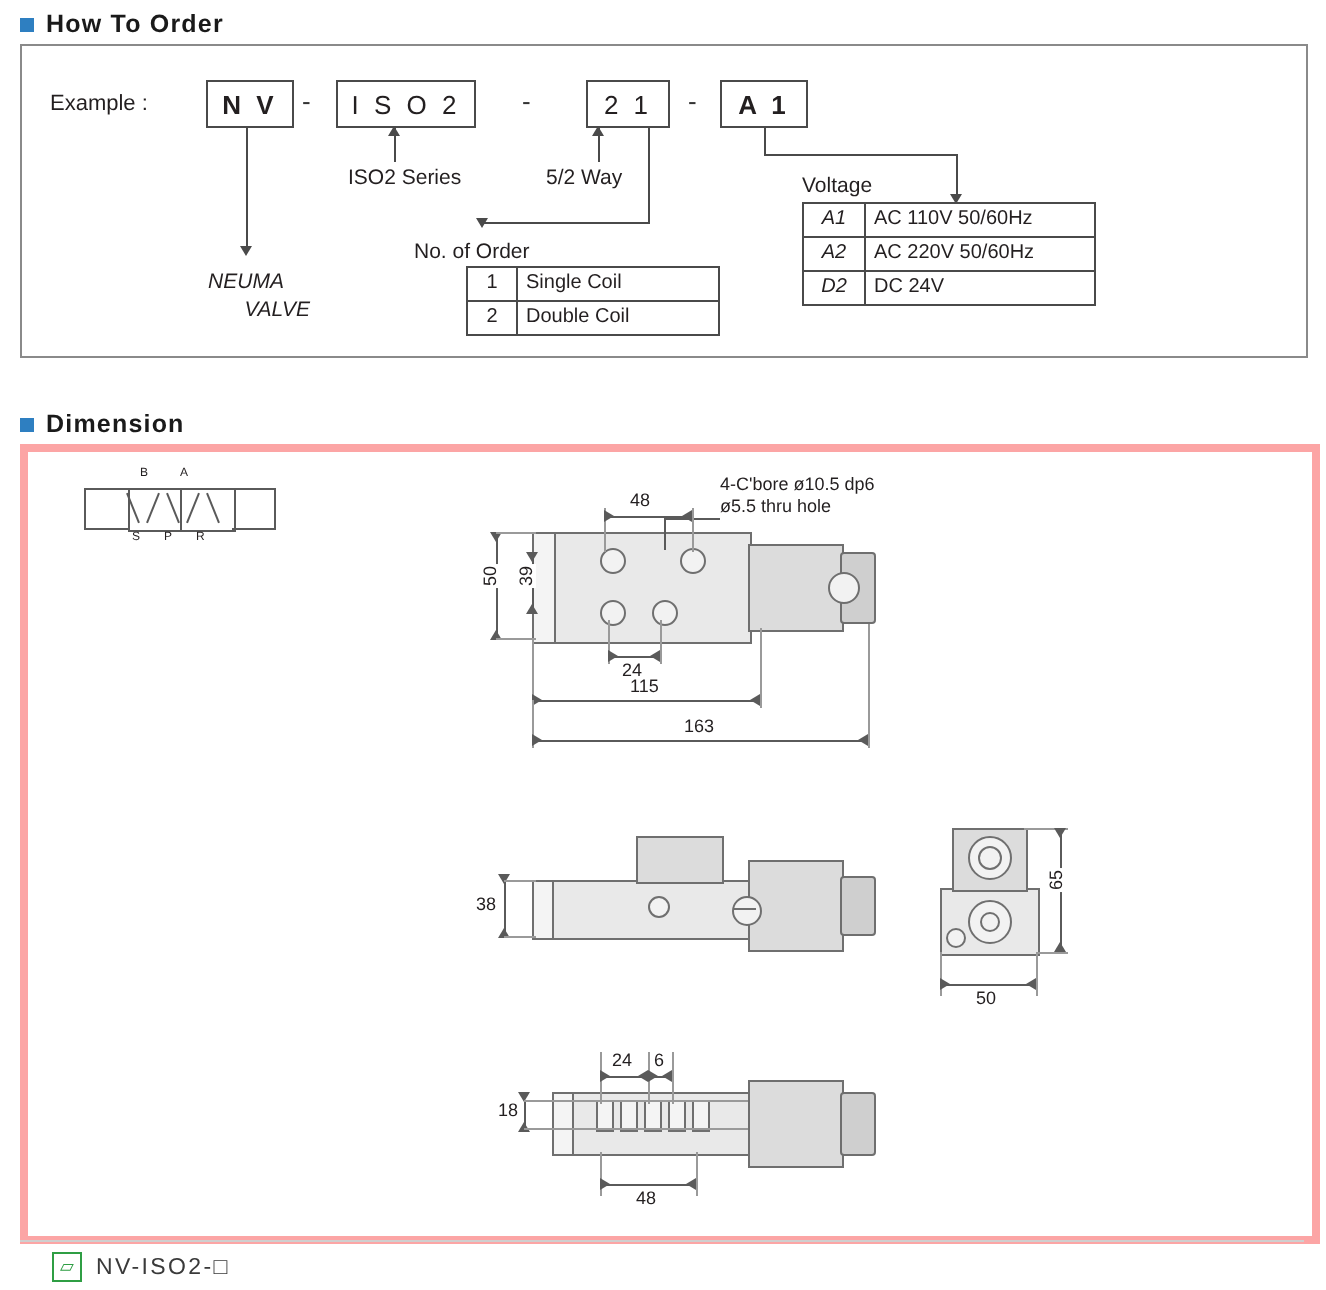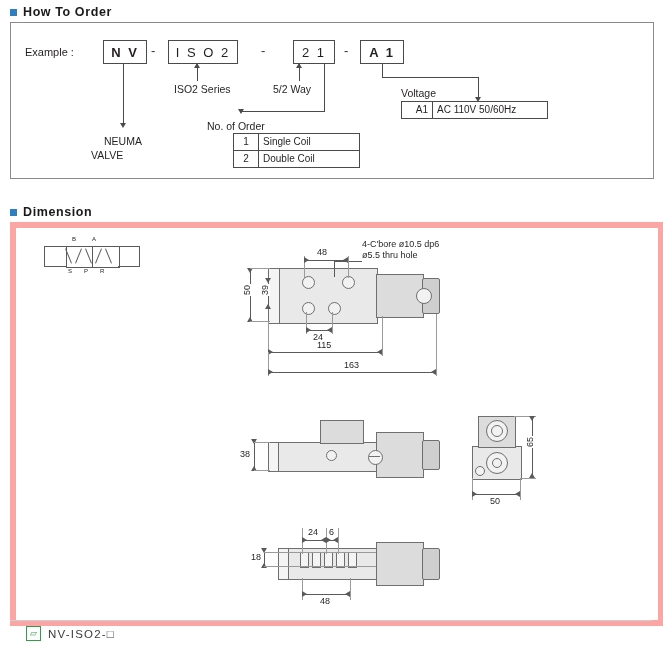--- a/index.html
+++ b/index.html
@@ -3,35 +3,35 @@
 <meta charset="utf-8">
 <style>
   html,body{margin:0;padding:0;background:#ffffff;}
   body{width:663px;height:645px;position:relative;font-family:"Liberation Sans",sans-serif;color:#231f20;overflow:hidden;}
 
   .sec-title{position:absolute;display:flex;align-items:center;gap:6px;font-size:12.5px;font-weight:bold;letter-spacing:0.6px;color:#1a1a1a;}
   .sec-title .bullet{width:7px;height:7px;background:#2e7fc1;display:inline-block;transform:skewY(0deg);}
   .sec-title .bullet.green{background:#2e7fc1;}
 
   .panel{position:absolute;border:1px solid #8a8a8a;background:#fff;}
-  .panel.green{border:6px solid #fca5a5;}
+  .panel.green{border:4px solid #fca5a5;}
 
   .hr-thin{position:absolute;background:#cfcfcf;height:1px;}
 
   
   .codebox{position:absolute;border:1px solid #4a4a4a;background:#fff;display:flex;align-items:center;justify-content:center;font-size:13px;letter-spacing:2px;height:22px;}
   .dash{position:absolute;font-size:13px;color:#333;}
   .lbl{position:absolute;font-size:10.5px;color:#231f20;white-space:nowrap;}
-  .lbl.c{text-align:center;}
+  .lbl.c{text-align:center;font-style:italic;}
 
   
   table.t{position:absolute;border-collapse:collapse;font-size:10px;}
   table.t td{border:1px solid #4a4a4a;padding:1px 4px;height:14px;line-height:14px;white-space:nowrap;}
   table.t td.k{width:16px;text-align:center;}
-  table.t td.k2{width:22px;text-align:right;}
+  table.t td.k2{width:22px;text-align:center;font-style:italic;}
 
   
   .ln{position:absolute;background:#4a4a4a;}
   .ln.v{width:1px;}
   .ln.h{height:1px;}
   .arrow-d{position:absolute;width:0;height:0;border-left:3px solid transparent;border-right:3px solid transparent;border-top:5px solid #4a4a4a;}
   .arrow-u{position:absolute;width:0;height:0;border-left:3px solid transparent;border-right:3px solid transparent;border-bottom:5px solid #4a4a4a;}
 
   
   .body{position:absolute;background:#e9e9e9;border:1px solid #6f6f6f;}
@@ -77,21 +77,21 @@
   <div class="dash" style="left:140px;top:20px;">-</div>
   <div class="codebox" style="left:157px;top:17px;width:68px;">I S O 2</div>
   <div class="dash" style="left:250px;top:20px;">-</div>
   <div class="codebox" style="left:282px;top:17px;width:40px;">2 1</div>
   <div class="dash" style="left:333px;top:20px;">-</div>
   <div class="codebox" style="left:349px;top:17px;width:42px;font-weight:bold;">A 1</div>
 
   <div class="ln v" style="left:112px;top:40px;height:62px;"></div>
   <div class="arrow-d" style="left:109px;top:100px;"></div>
   <div class="lbl c" style="left:80px;top:112px;width:64px;text-align:center;">NEUMA</div>
-  <div class="lbl c" style="left:80px;top:126px;width:64px;text-align:left;">VALVE</div>
+  <div class="lbl c" style="left:80px;top:126px;width:64px;text-align:right;">VALVE</div>
 
   <div class="ln v" style="left:186px;top:40px;height:18px;"></div>
   <div class="arrow-u" style="left:183px;top:40px;"></div>
   <div class="lbl" style="left:163px;top:60px;">ISO2 Series</div>
 
   <div class="ln v" style="left:288px;top:40px;height:18px;"></div>
   <div class="arrow-u" style="left:285px;top:40px;"></div>
   <div class="lbl" style="left:262px;top:60px;">5/2 Way</div>
 
   <div class="ln v" style="left:313px;top:40px;height:48px;"></div>
@@ -116,20 +116,28 @@
   <div class="ln h" style="left:371px;top:54px;width:96px;"></div>
   <div class="ln v" style="left:467px;top:54px;height:22px;"></div>
   <div class="arrow-d" style="left:464px;top:74px;"></div>
   <div class="lbl" style="left:390px;top:64px;">Voltage</div>
 
   <table class="t" style="left:390px;top:78px;">
     <tbody>
         <tr>
       <td class="k2">A1</td>
       <td style="width:106px">AC 110V 50/60Hz</td>
+    </tr>
+    <tr>
+      <td class="k2">A2</td>
+      <td>AC 220V 50/60Hz</td>
+    </tr>
+    <tr>
+      <td class="k2">D2</td>
+      <td>DC 24V</td>
     </tr>
   </tbody>
     </table>
 </div>
 
 <div class="sec-title" style="left:10px;top:205px;">
   <span class="bullet green"></span>
   <span>Dimension</span>
 </div>
 

